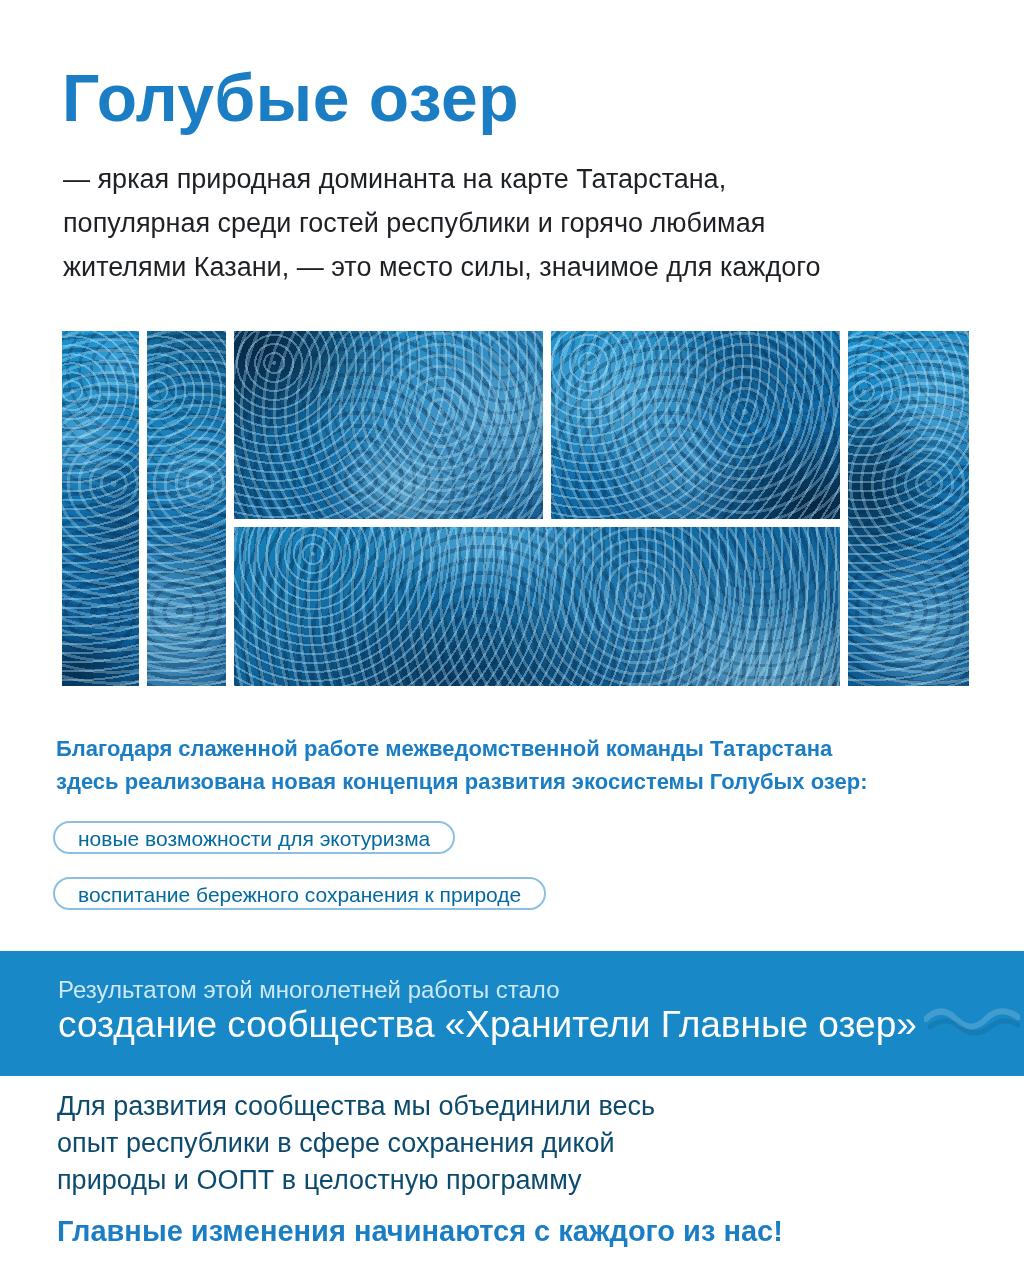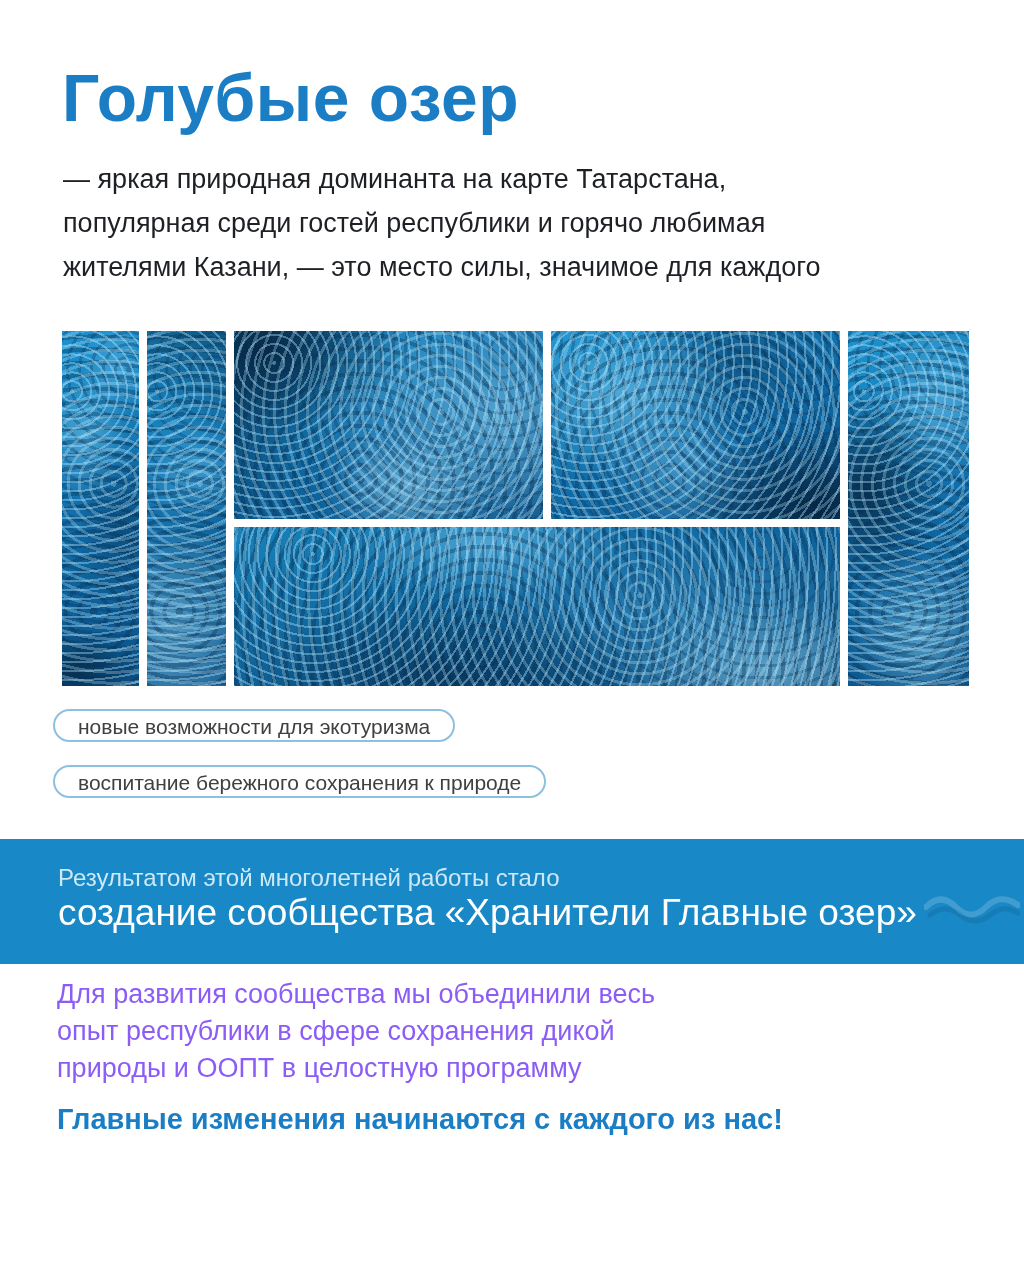--- a/index.html
+++ b/index.html
@@ -104,21 +104,21 @@
   .chips{margin:16px 0 0 53px;}
   .chip{
     display:table;
     box-sizing:border-box;
     height:33px;
     padding:4px 23px 0 23px;
     margin-bottom:13px;
     border:2px solid #8cc0e0;
     border-radius:20px;
     font-size:21px;
-    color:#404040;
+    color:#0369a1;
     background:#ffffff;
     margin-top:23px;
   }
 
   
   .banner{
     position:relative;
     margin-top:41px;
     width:1024px;height:125px;
     box-sizing:border-box;
@@ -141,21 +141,21 @@
     right:4px;top:44px;
     opacity:.9;
   }
 
   
   p.body{
     margin:12px 0 0 57px;
     font-size:27px;
     line-height:37px;
     white-space:pre-line;
-    color:#8b5cf6;
+    color:#0c4a6e;
   }
   p.outro{
     margin:16px 0 0 57px;
     font-size:29px;
     font-weight:800;
     color:#1b7ec5;
   }
 </style>
 </head>
 <body>
@@ -174,20 +174,22 @@
     <div class="col-center">
       <div class="center-top">
         <div class="photo p3"></div>
         <div class="photo p4"></div>
       </div>
       <div class="photo p5"></div>
     </div>
     <div class="photo p6"></div>
   </div>
 
+  <p class="lead">Благодаря слаженной работе межведомственной команды Татарстана
+здесь реализована новая концепция развития экосистемы Голубых озер:</p>
 
   <div class="chips">
     <div class="chip">новые возможности для экотуризма</div>
     <div class="chip">воспитание бережного сохранения к природе</div>
   </div>
 
   <div class="banner">
     <div class="banner-kicker">Результатом этой многолетней работы стало</div>
     <div class="banner-title">создание сообщества «Хранители Главные озер»</div>
     <svg class="wave" width="96" height="44" viewBox="0 0 96 44">

